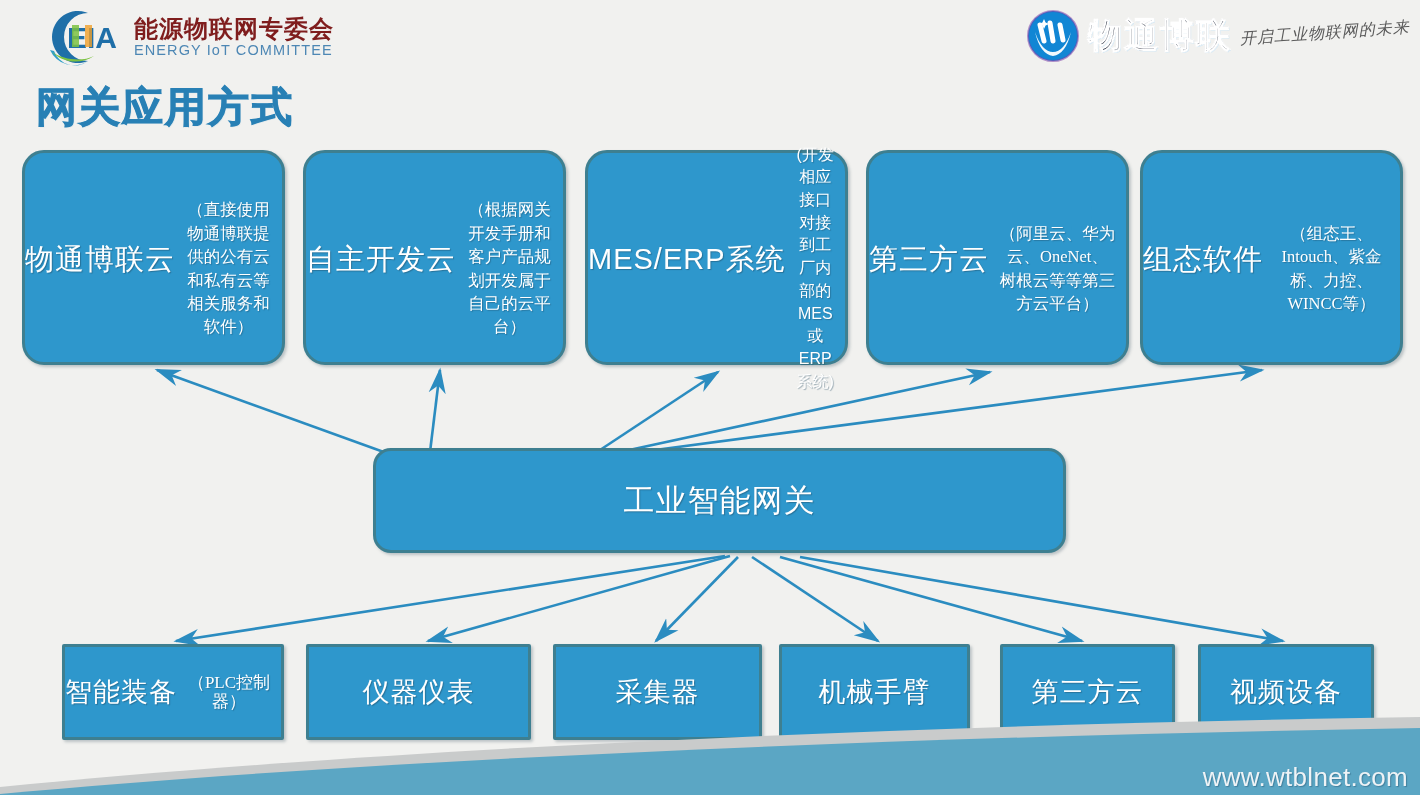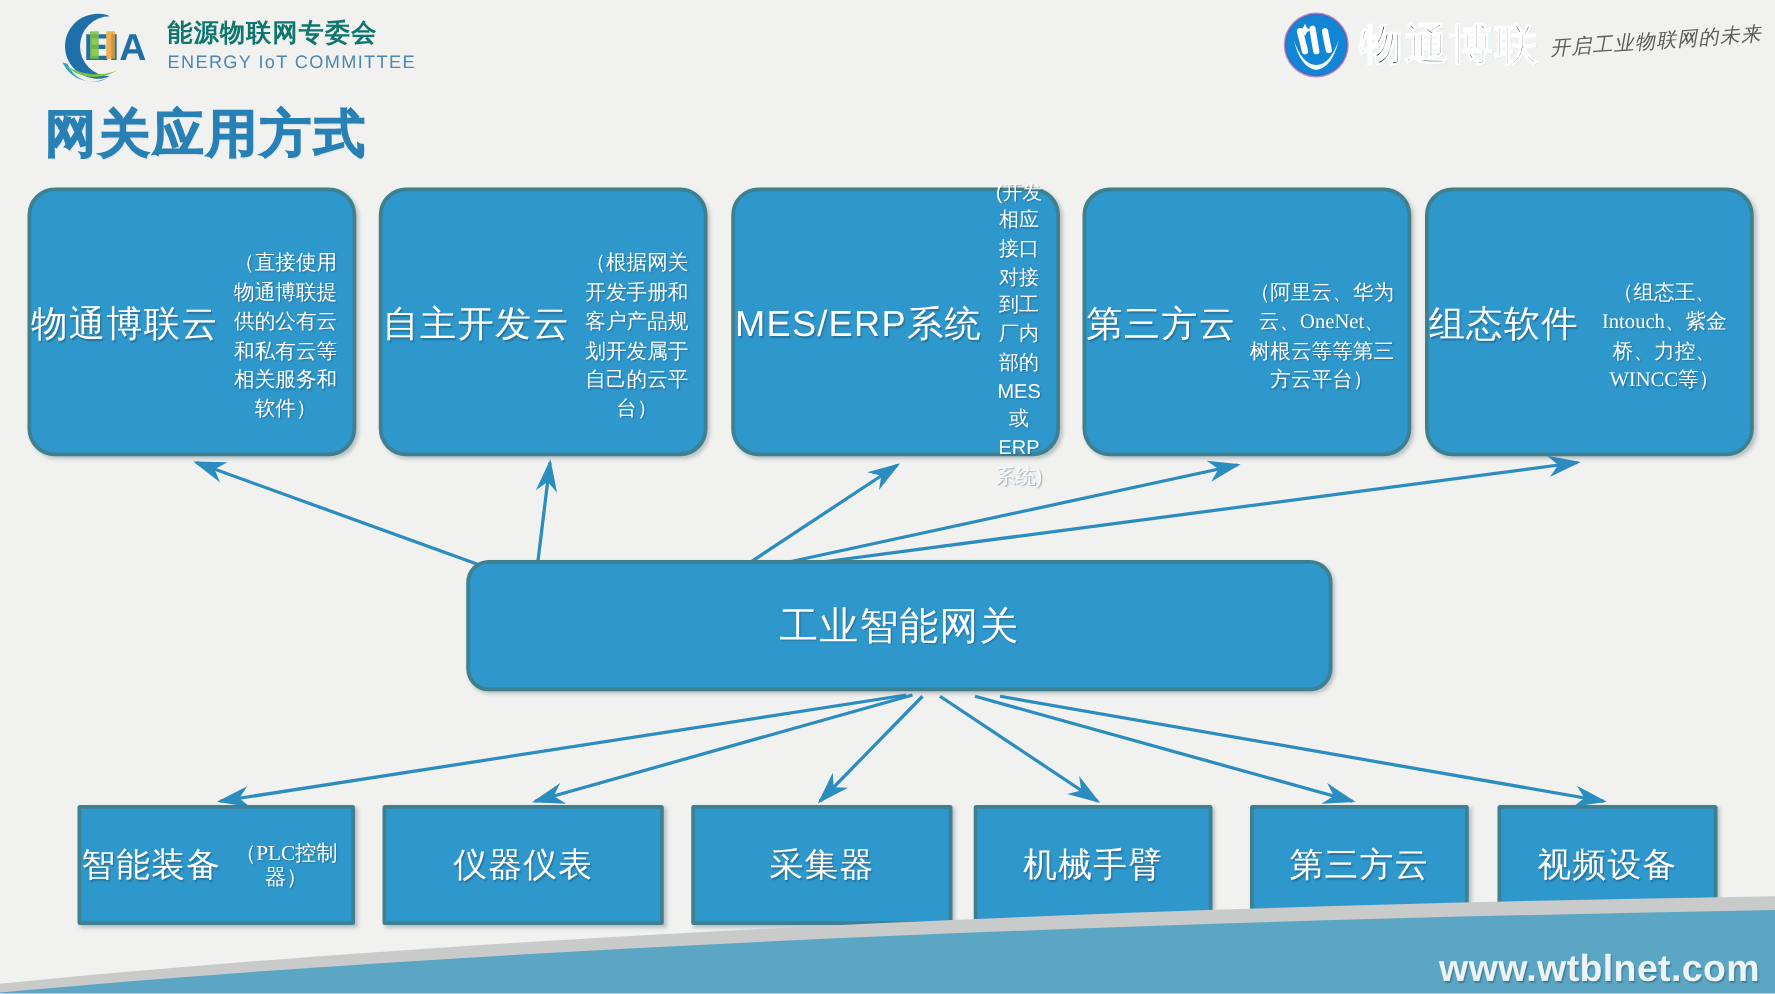--- a/index.html
+++ b/index.html
@@ -21,24 +21,24 @@
     position: absolute;
     left: 30px;
     top: 6px;
     width: 300px;
     height: 62px;
   }
   #eia-logo .eia-text-cn {
     position: absolute;
     left: 104px;
     top: 7px;
-    font-size: 20px;
+    font-size: 24px;
     font-weight: bold;
     letter-spacing: 1px;
-    color: #0f766e;
+    color: #7f1d1d;
     white-space: nowrap;
     text-align: right;
   }
   #eia-logo .eia-text-en {
     position: absolute;
     left: 104px;
     top: 36px;
     font-size: 14.5px;
     letter-spacing: 1.1px;
     color: #4d87b4;
@@ -180,22 +180,22 @@
     position: absolute;
     left: 0;
     bottom: 0;
     width: 1420px;
     height: 80px;
   }
   #site-url {
     position: absolute;
     right: 12px;
     bottom: 2px;
-    font-size: 30px;
-    font-weight: bold;
+    font-size: 26px;
+    font-weight: normal;
     color: #eef3f6;
     letter-spacing: 0.3px;
     text-shadow: 1px 1px 1px rgba(40,90,120,0.5);
     white-space: nowrap;
   }
 </style>
 </head>
 <body>
 
 <div id="stage">

